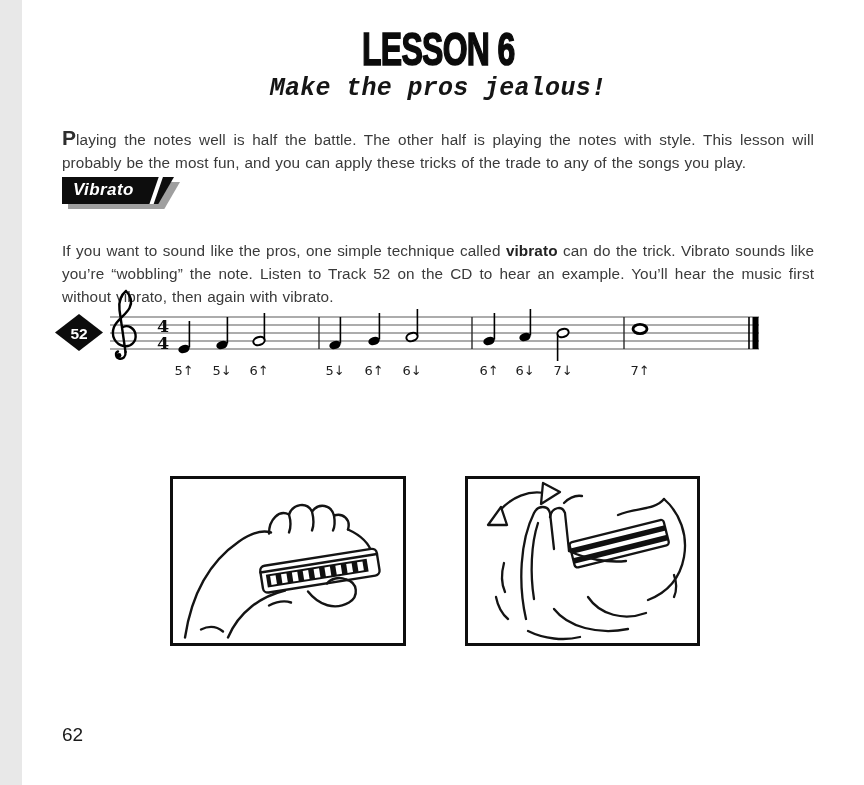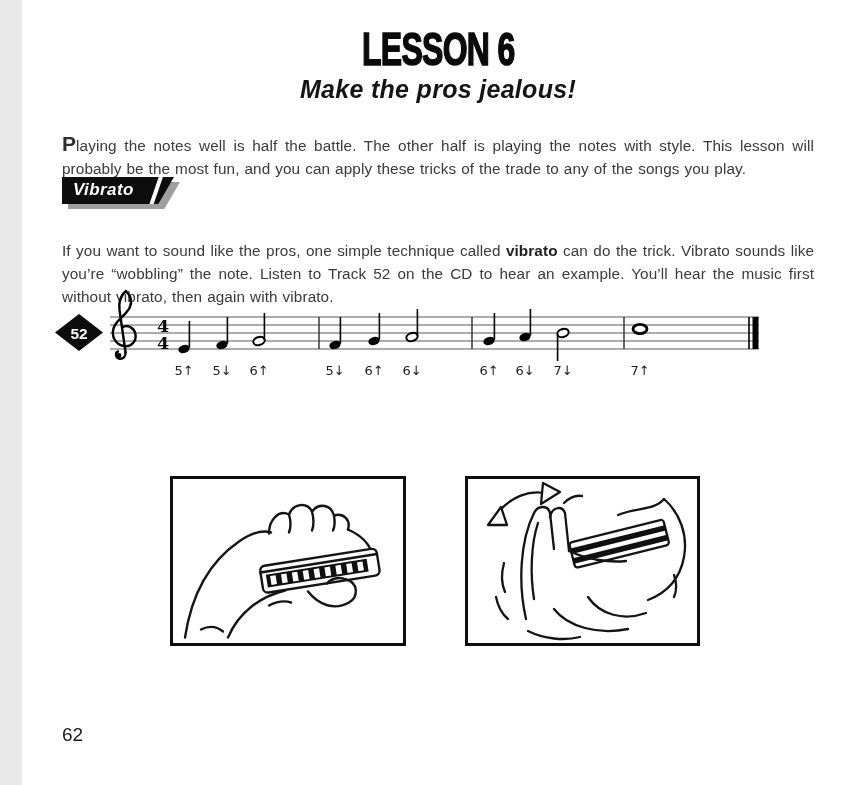--- a/index.html
+++ b/index.html
@@ -8,31 +8,31 @@
     font-family:"Liberation Sans",sans-serif;overflow:hidden;margin-left:22px;
   }
   .abs{position:absolute;}
   
   #title-row{left:40px;top:26px;width:752px;text-align:center;}
   #lesson-title{
     display:inline-block;font-weight:700;font-size:47px;line-height:46px;
     color:#0b0b0b;letter-spacing:-1px;transform:scaleX(0.68);
     -webkit-text-stroke:1.6px #0b0b0b;white-space:nowrap;
   }
-  #subtitle-row{left:40px;top:74px;width:752px;text-align:center;}
+  #subtitle-row{left:40px;top:74px;width:752px;text-align:center;font-family:Liberation Mono, monospace;}
   #lesson-subtitle{
     font-style:italic;font-weight:700;font-size:25px;line-height:30px;color:#151515;
     letter-spacing:.3px;
   }
   
   .body-par{
     left:40px;width:752px;color:#3a3a3a;font-size:15.3px;line-height:23px;
     text-align:justify;letter-spacing:.1px;word-spacing:.6px;
   }
-  #intro-par{top:117px;}
+  #intro-par{top:111px;}
   #vibrato-par{top:224px;}
   #hand-par{top:414px;}
   .drop-cap{font-size:21px;font-weight:700;color:#2d2d2d;}
   .seg-bold{font-weight:700;color:#222;}
   
   #banner-wrap{left:40px;top:177px;width:112px;height:27px;}
   .banner-shape{position:absolute;left:0;top:0;width:112px;height:27px;
     clip-path:polygon(0 0,100% 0,86% 100%,0 100%);}
   #banner-shadow{background:#9f9f9f;transform:translate(6px,5px);}
   #banner-main{background:#0d0d0d;}

